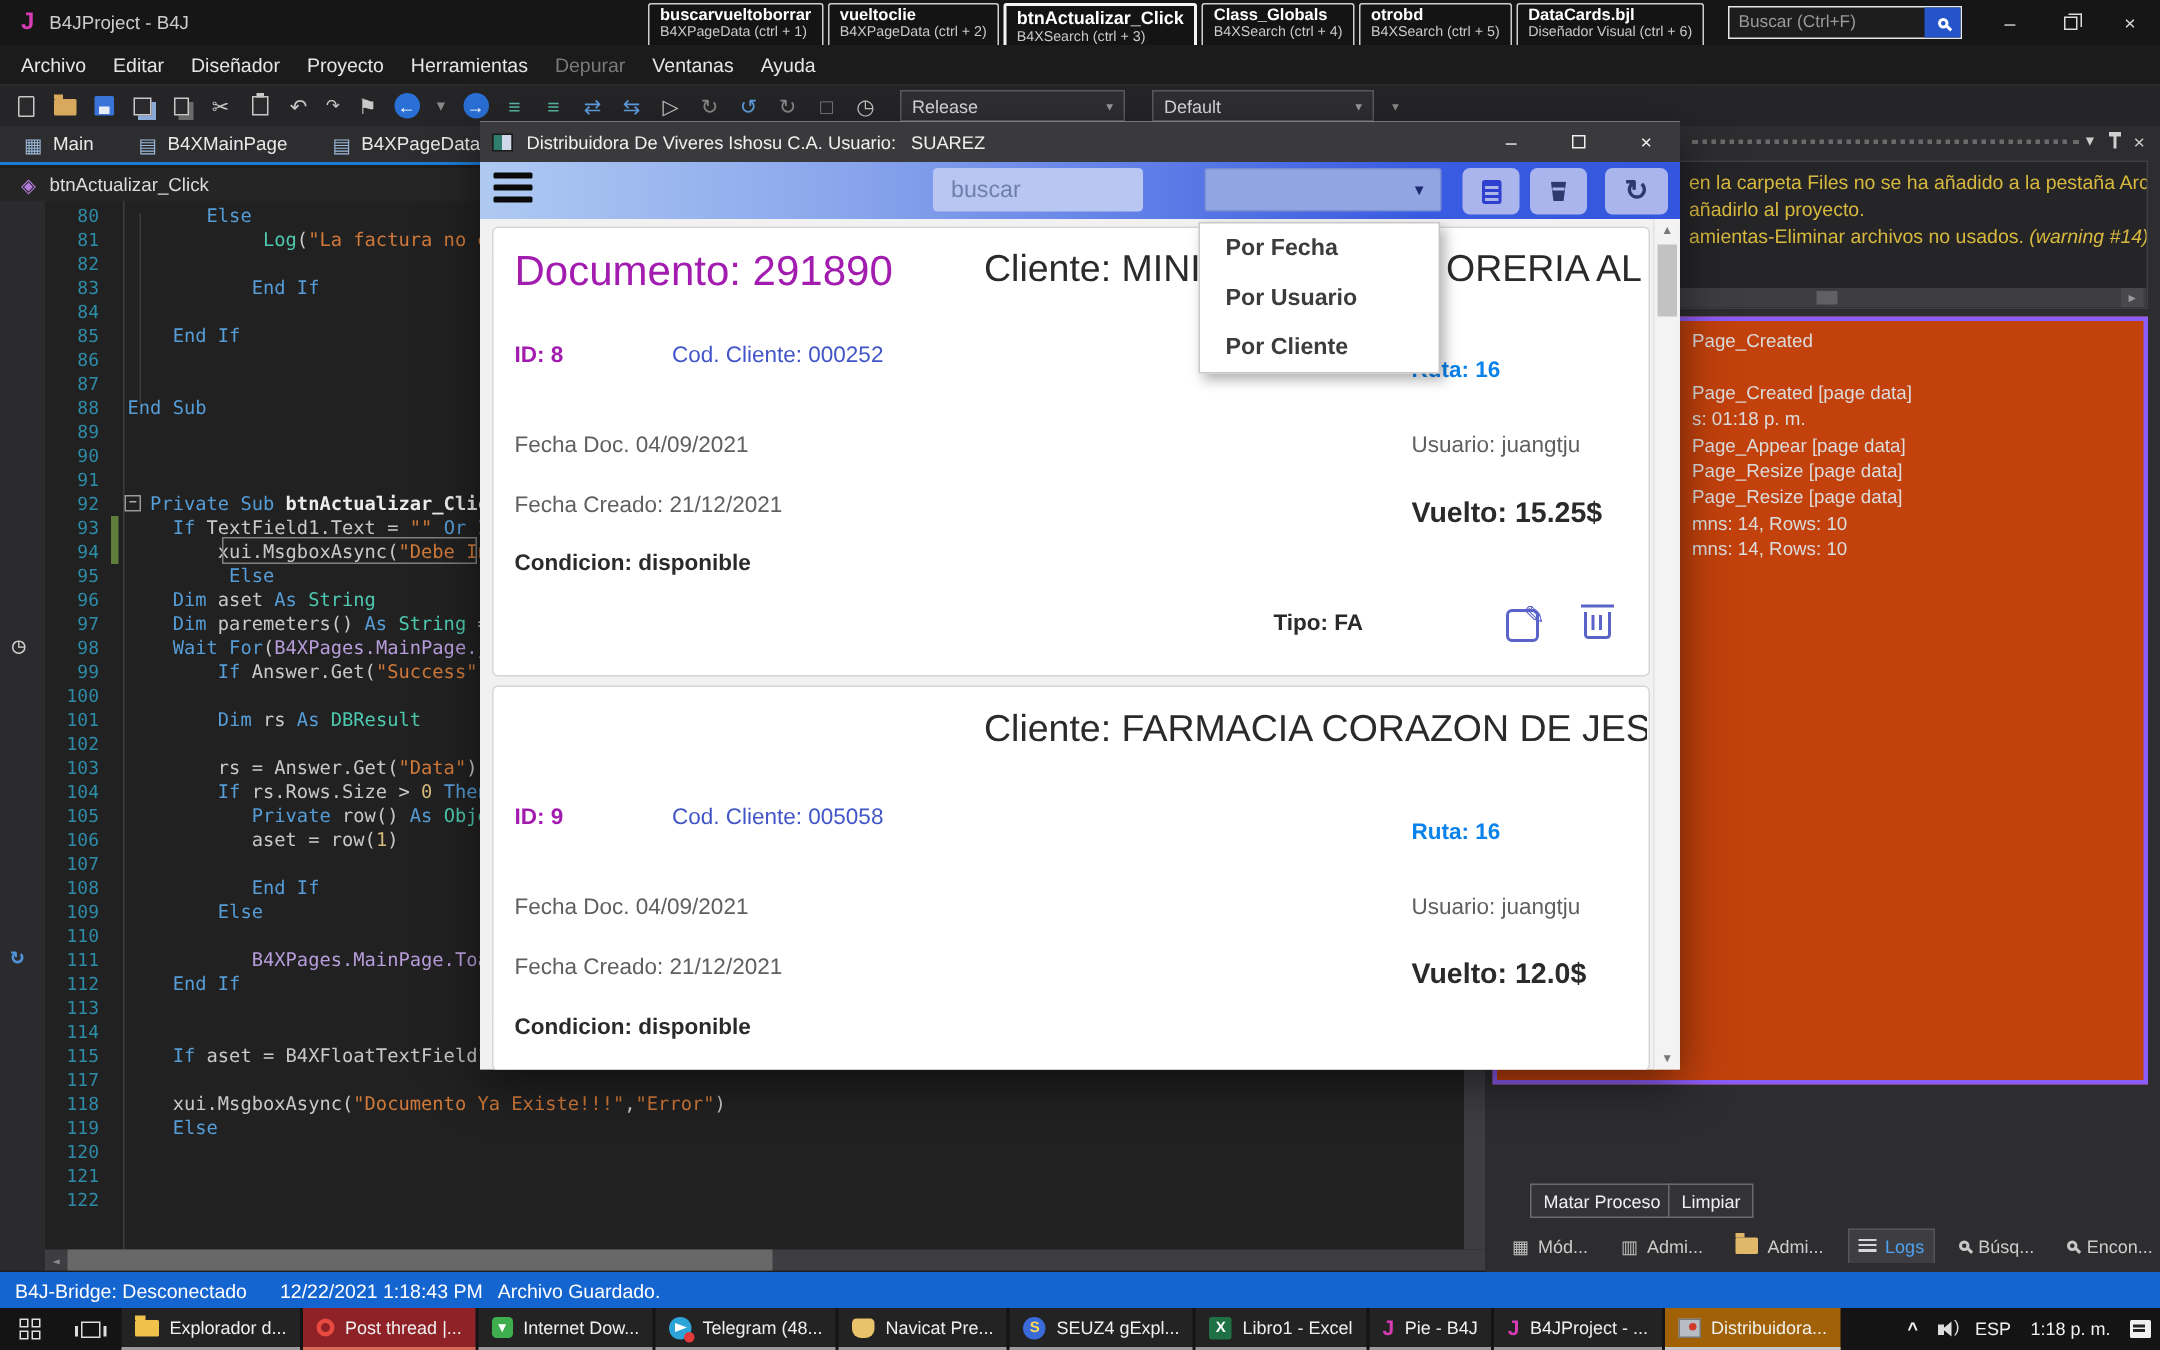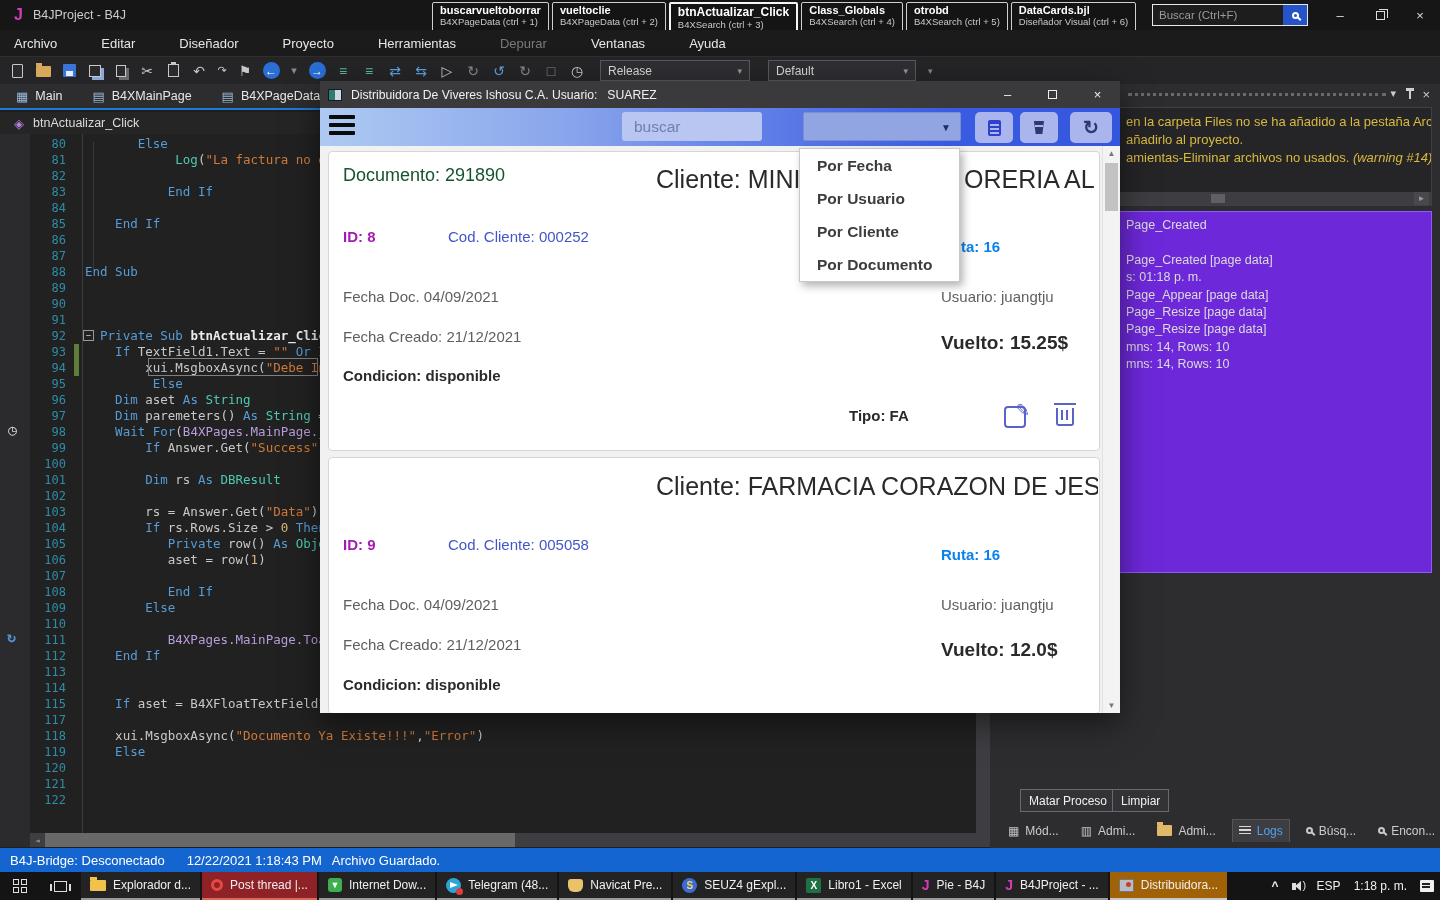--- a/index.html
+++ b/index.html
@@ -21,21 +21,21 @@
   .tsearch-ph{flex:1;color:#9a9a9a;font-size:11.5px;padding-left:6px;white-space:nowrap;overflow:hidden}
   .tsearch-btn{width:24px;height:100%;background:#2553c8;display:flex;align-items:center;justify-content:center;color:#fff}
   .lens{width:7px;height:7px;border:2px solid currentColor;border-radius:50%;position:relative;display:inline-block}
   .lens::after{content:"";position:absolute;width:2px;height:5px;background:currentColor;transform:rotate(-45deg);right:-3px;bottom:-4px}
   .winbtns{position:absolute;right:0;top:0;height:30px;display:flex;align-items:center;gap:0}
   .wbtn{width:40px;height:30px;display:flex;align-items:center;justify-content:center;color:#dcdcdc;font-size:13px}
   .wb-restore{width:9px;height:9px;border:1px solid #dcdcdc;position:relative}
   .wb-restore::before{content:"";position:absolute;left:2px;top:-3px;width:8px;height:8px;border:1px solid #dcdcdc;border-bottom:none;border-left:none}
 
   
-  .menubar{position:absolute;left:0;top:30px;width:1440px;height:26px;background:#1b1b1b;display:flex;align-items:center;gap:44px;padding-left:14px}
+  .menubar{position:absolute;left:0;top:30px;width:1440px;height:26px;background:#1b1b1b;display:flex;align-items:center;gap:18px;padding-left:14px}
   .menu-item{color:#e6e6e6;font-size:13px}
   .menu-item.disabled{color:#7a7a7a}
   .toolbar{position:absolute;left:0;top:56px;width:1440px;height:28px;background:#252528;display:flex;align-items:center;gap:8px;padding-left:8px;border-top:1px solid #2e2e31}
   .tico{display:inline-flex;align-items:center;justify-content:center;width:18px;height:18px;color:#c8c8c8;font-size:14px}
   .tico.dim{color:#8a8a8a}.tico.blue{color:#5e9fe0}.tico.teal{color:#58b8a8}.tico.small{font-size:11px;width:12px}
   .t-page{width:11px;height:14px;border:1px solid #c8c8c8;border-radius:1px;background:#2a2a2d}
   .t-folder{width:15px;height:11px;background:#d8a85c;border-radius:1px;position:relative;margin-top:2px}
   .t-folder::before{content:"";position:absolute;top:-3px;left:0;width:6px;height:3px;background:#d8a85c}
   .t-save{width:13px;height:13px;background:#3a74d8;border-radius:1px;position:relative}
   .t-save::before{content:"";position:absolute;left:3px;bottom:1px;width:7px;height:5px;background:#e8eef8}
@@ -81,21 +81,21 @@
   .rgrip{position:absolute;left:138px;top:9px;width:258px;height:5px;border-top:3px dotted #6a6a6a}
   .rp-ic{position:absolute;top:3px;color:#cccccc;font-size:11px}
   .i-pin{position:absolute;top:6px;width:2px;height:9px;background:#cfcfcf}
   .i-pin::before{content:"";position:absolute;top:-2px;left:-3px;width:8px;height:3px;background:#cfcfcf}
   .warnbox{position:absolute;left:5px;top:23px;width:437px;height:99px;background:#252528;border:1px solid #3f3f46;overflow:hidden}
   .warnline{position:absolute;left:130px;color:#d8b93e;font-size:13px;white-space:nowrap}
   .warnline i{font-style:italic}
   .warn-hscroll{position:absolute;left:0;bottom:0;width:100%;height:13px;background:#3e3e42}
   .warn-hthumb{position:absolute;left:215px;top:2px;width:14px;height:9px;background:#5f5f64}
   .warn-arr{position:absolute;right:2px;top:0;width:15px;height:13px;color:#9a9a9a;font-size:8px;text-align:center;line-height:13px;background:#48484d}
-  .logbox{position:absolute;left:5px;top:127px;width:437px;height:362px;background:#6d28d9;border:1px solid #8b5cf6;overflow:hidden}
+  .logbox{position:absolute;left:5px;top:127px;width:437px;height:512px;background:#c2410c;border:3px solid #8b5cf6;overflow:hidden}
   .logline{position:absolute;left:130px;color:#dcdcdc;font-size:12.5px;white-space:nowrap}
   .rbtn{position:absolute;height:23px;background:#333337;border:1px solid #6a6a6e;color:#f0f0f0;font-size:12px;display:flex;align-items:center;padding:0 8px}
   .rtabs{position:absolute;left:12px;top:735px;display:flex;align-items:center;gap:10px}
   .rtab{display:flex;align-items:center;gap:6px;color:#cccccc;font-size:12px;padding:4px 6px}
   .rtab.active{background:#3e3e42;border:1px solid #555;border-bottom:none;color:#4ea1f0}
   .rtab .g{font-size:12px;color:#c0c0c0}
   .i-list{width:12px;height:10px;background:repeating-linear-gradient(#d8d8d8 0 1.5px,transparent 1.5px 3.5px)}
   .i-folder{width:15px;height:11px;background:#e0b86a;border-radius:1px;position:relative}
   .i-folder::before{content:"";position:absolute;top:-3px;left:0;width:6px;height:3px;background:#e0b86a}
 
@@ -115,21 +115,21 @@
   .aw-select{position:absolute;left:483px;top:4px;width:158px;height:29px;background:#92a5e3;border:1px solid #7b8ed2;border-radius:2px}
   .aw-select .car{position:absolute;right:9px;top:9px;color:#1c2a6e;font-size:10px}
   .aw-btn{position:absolute;top:4px;width:38px;height:31px;background:#a9b5ec;border-radius:5px;display:flex;align-items:center;justify-content:center}
   .ico-doc{width:13px;height:16px;background:#2f3fd0;border-radius:2px;position:relative}
   .ico-doc::before{content:"";position:absolute;left:2px;top:4px;width:9px;height:2px;background:#aab6ea;box-shadow:0 4px 0 #aab6ea,0 8px 0 #aab6ea}
   .ico-bin{width:12px;height:13px;background:#2e3a6e;clip-path:polygon(8% 0,92% 0,78% 100%,22% 100%);position:relative}
   .ico-bin::before{content:"";position:absolute;left:2px;top:4px;width:8px;height:2px;background:#a9b5ec}
   .ico-ref{color:#2c3870;font-size:19px;font-weight:bold;line-height:19px}
   .aw-list{position:absolute;left:0;top:65px;width:100%;height:567px;background:#f1f1f1}
   .card{position:absolute;left:8px;width:772px;background:#fff;border:1px solid #d6d6d6;border-radius:4px}
-  .c-doc{position:absolute;left:14px;font-size:18px;color:#14532d;white-space:nowrap}
+  .c-doc{position:absolute;left:14px;font-size:28px;color:#a21caf;white-space:nowrap}
   .c-cli{position:absolute;font-size:25px;color:#2a2a2a;white-space:nowrap;overflow:hidden}
   .c-id{position:absolute;left:14px;font-weight:bold;font-size:15px;color:#a21caf}
   .c-cod{position:absolute;left:119px;font-size:15px;color:#4356c8}
   .c-ruta{position:absolute;left:612px;font-weight:bold;font-size:15px;color:#0a82ec}
   .c-gray{position:absolute;font-size:15px;color:#5f5f5f;white-space:nowrap}
   .c-vuelto{position:absolute;left:612px;font-weight:bold;font-size:19px;color:#2a2a2a}
   .c-bold{position:absolute;font-weight:bold;font-size:15px;color:#2a2a2a;white-space:nowrap}
   .c-edit{position:absolute;width:22px;height:22px;border:2px solid #5a63c8;border-radius:4px}
   .c-edit::after{content:"✎";position:absolute;font-size:17px;color:#5a63c8;right:-6px;top:-8px}
   .c-trash{position:absolute;width:18px;height:18px;border:2px solid #5a63c8;border-top:none;border-radius:0 0 3px 3px}
@@ -657,21 +657,20 @@
     <div class="aw-scroll">
       <span class="sa" style="top:3px">▲</span>
       <div class="aw-sthumb"></div>
       <span class="sa" style="bottom:3px">▼</span>
     </div>
 
     <div class="ddmenu" id="ddmenu">
         <div class="dditem">Por Fecha</div>
         <div class="dditem">Por Usuario</div>
         <div class="dditem">Por Cliente</div>
-        <div class="dditem">Por Documento</div>
       </div>
   </div>
 
   <div class="statusbar">
     <span class="sb1">B4J-Bridge: Desconectado</span>
     <span class="sb2">12/22/2021 1:18:43 PM</span>
     <span class="sb3">Archivo Guardado.</span>
   </div>
 
   <div class="taskbar">

